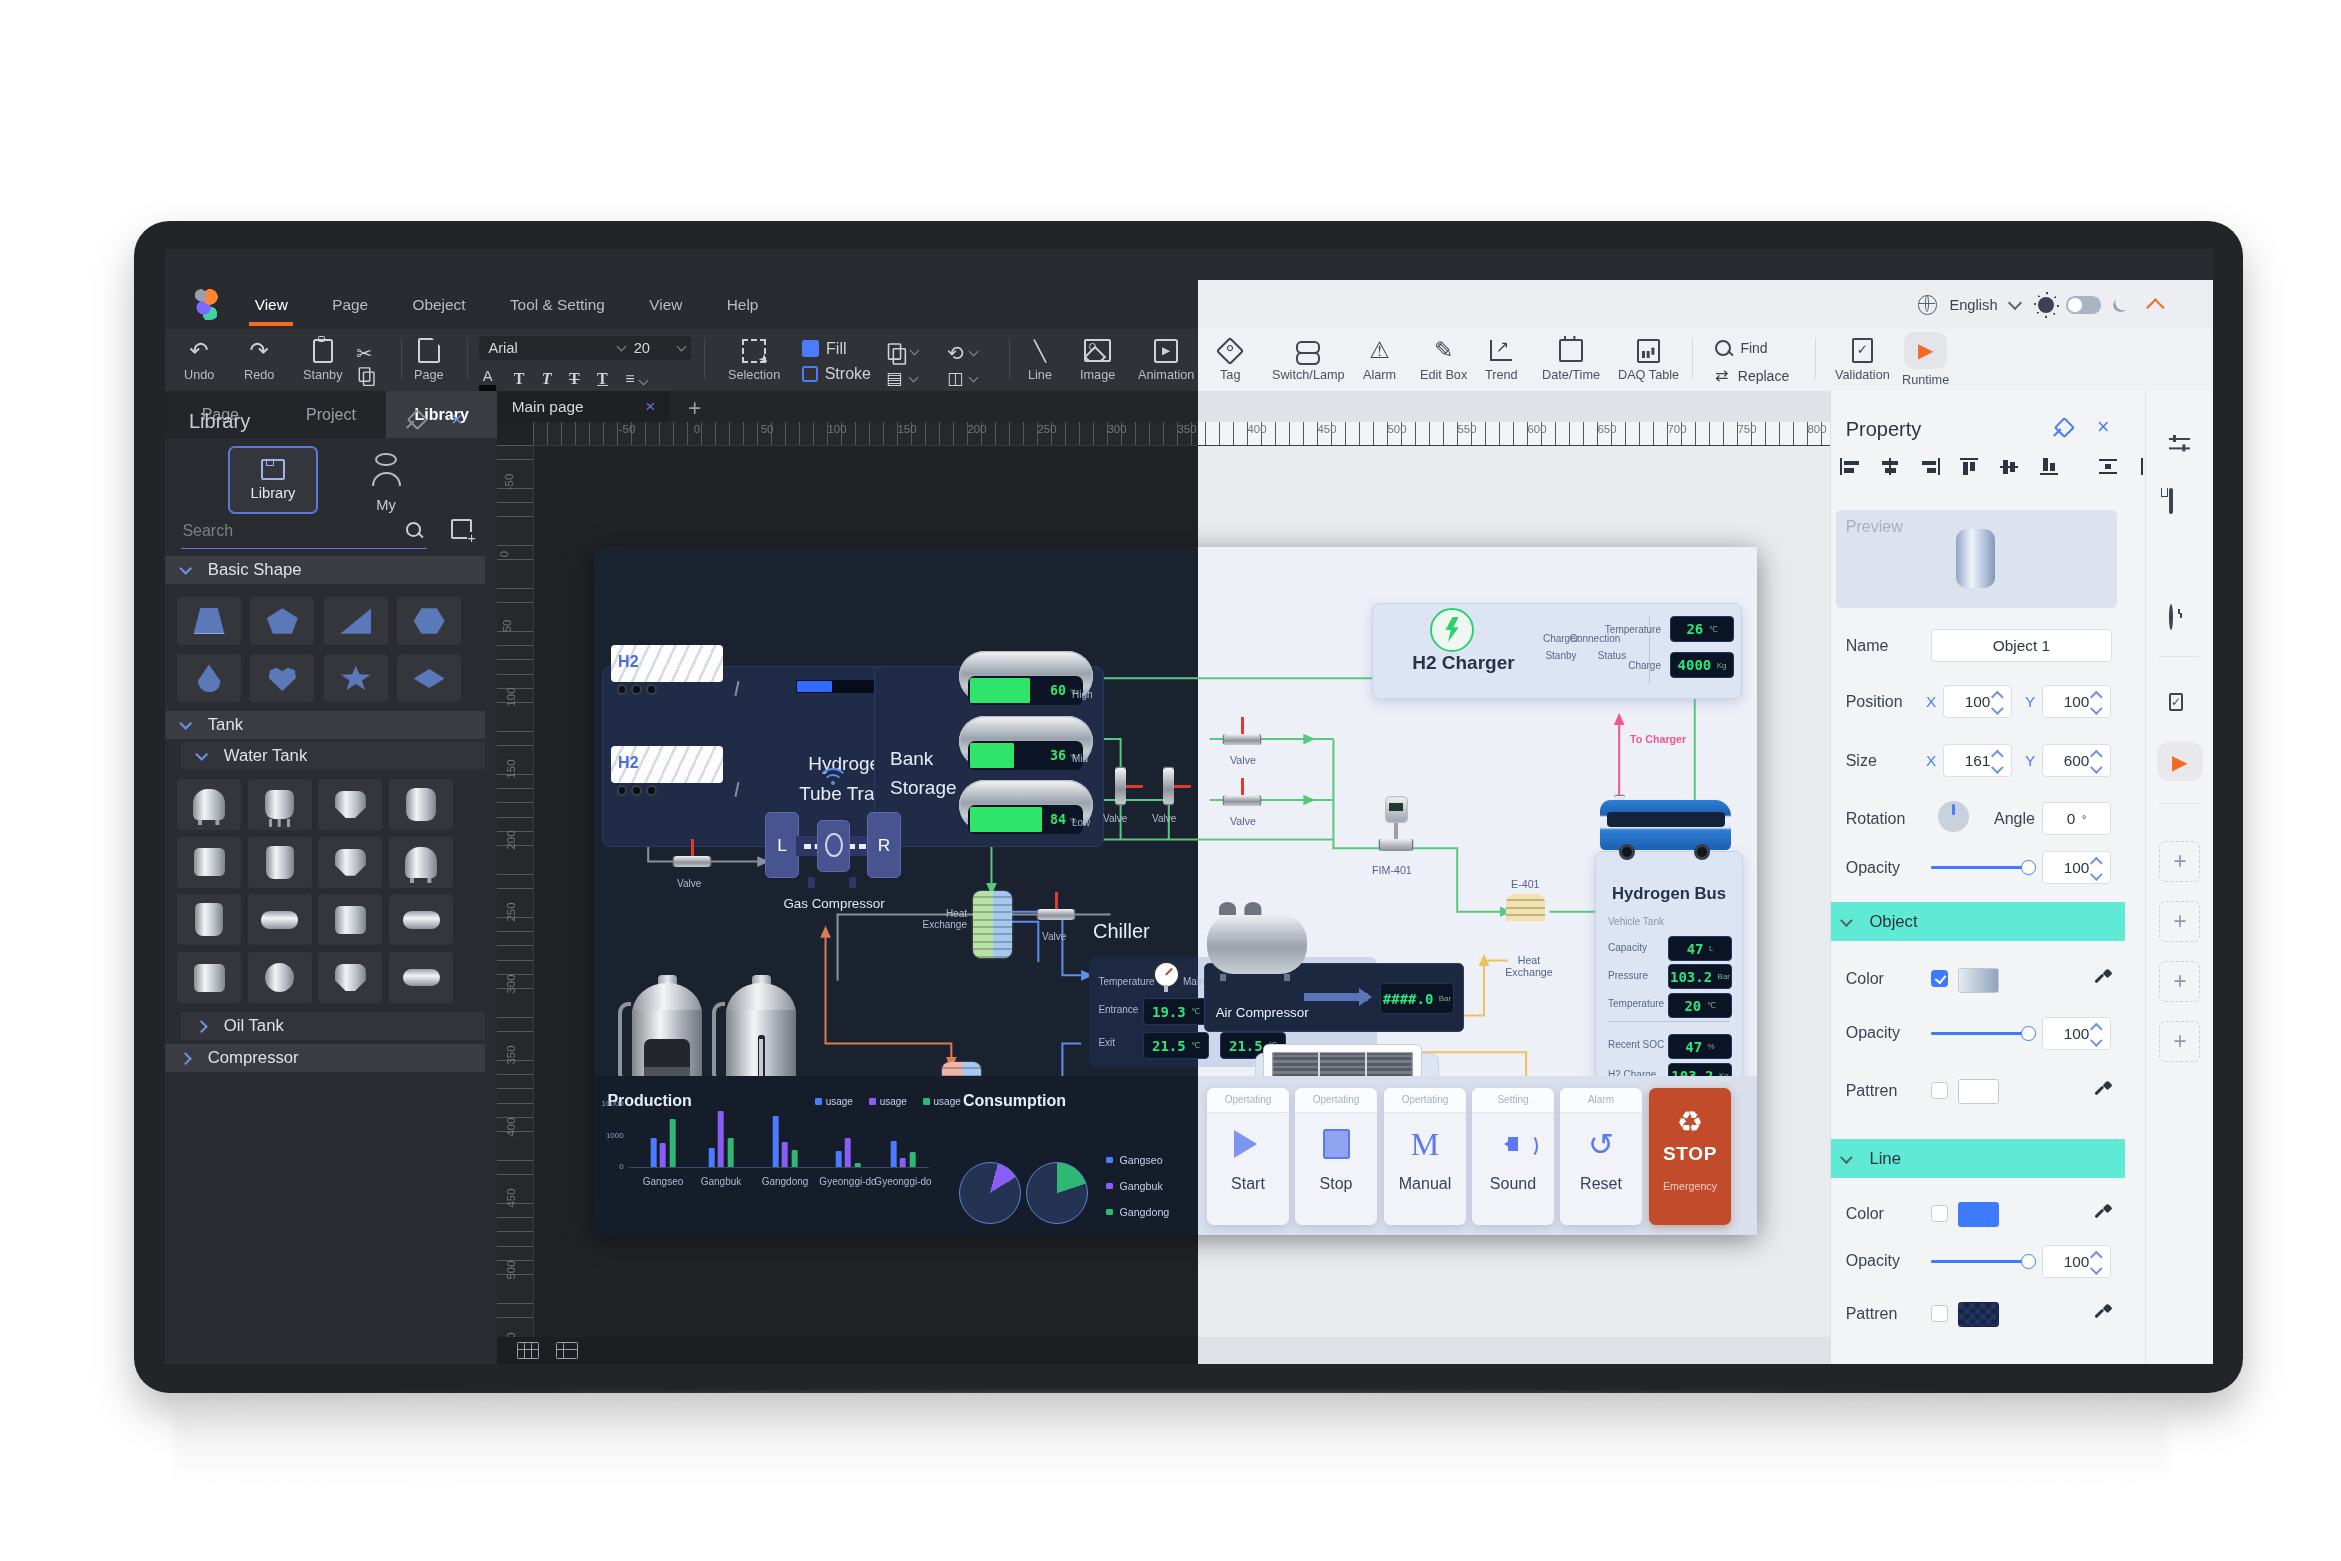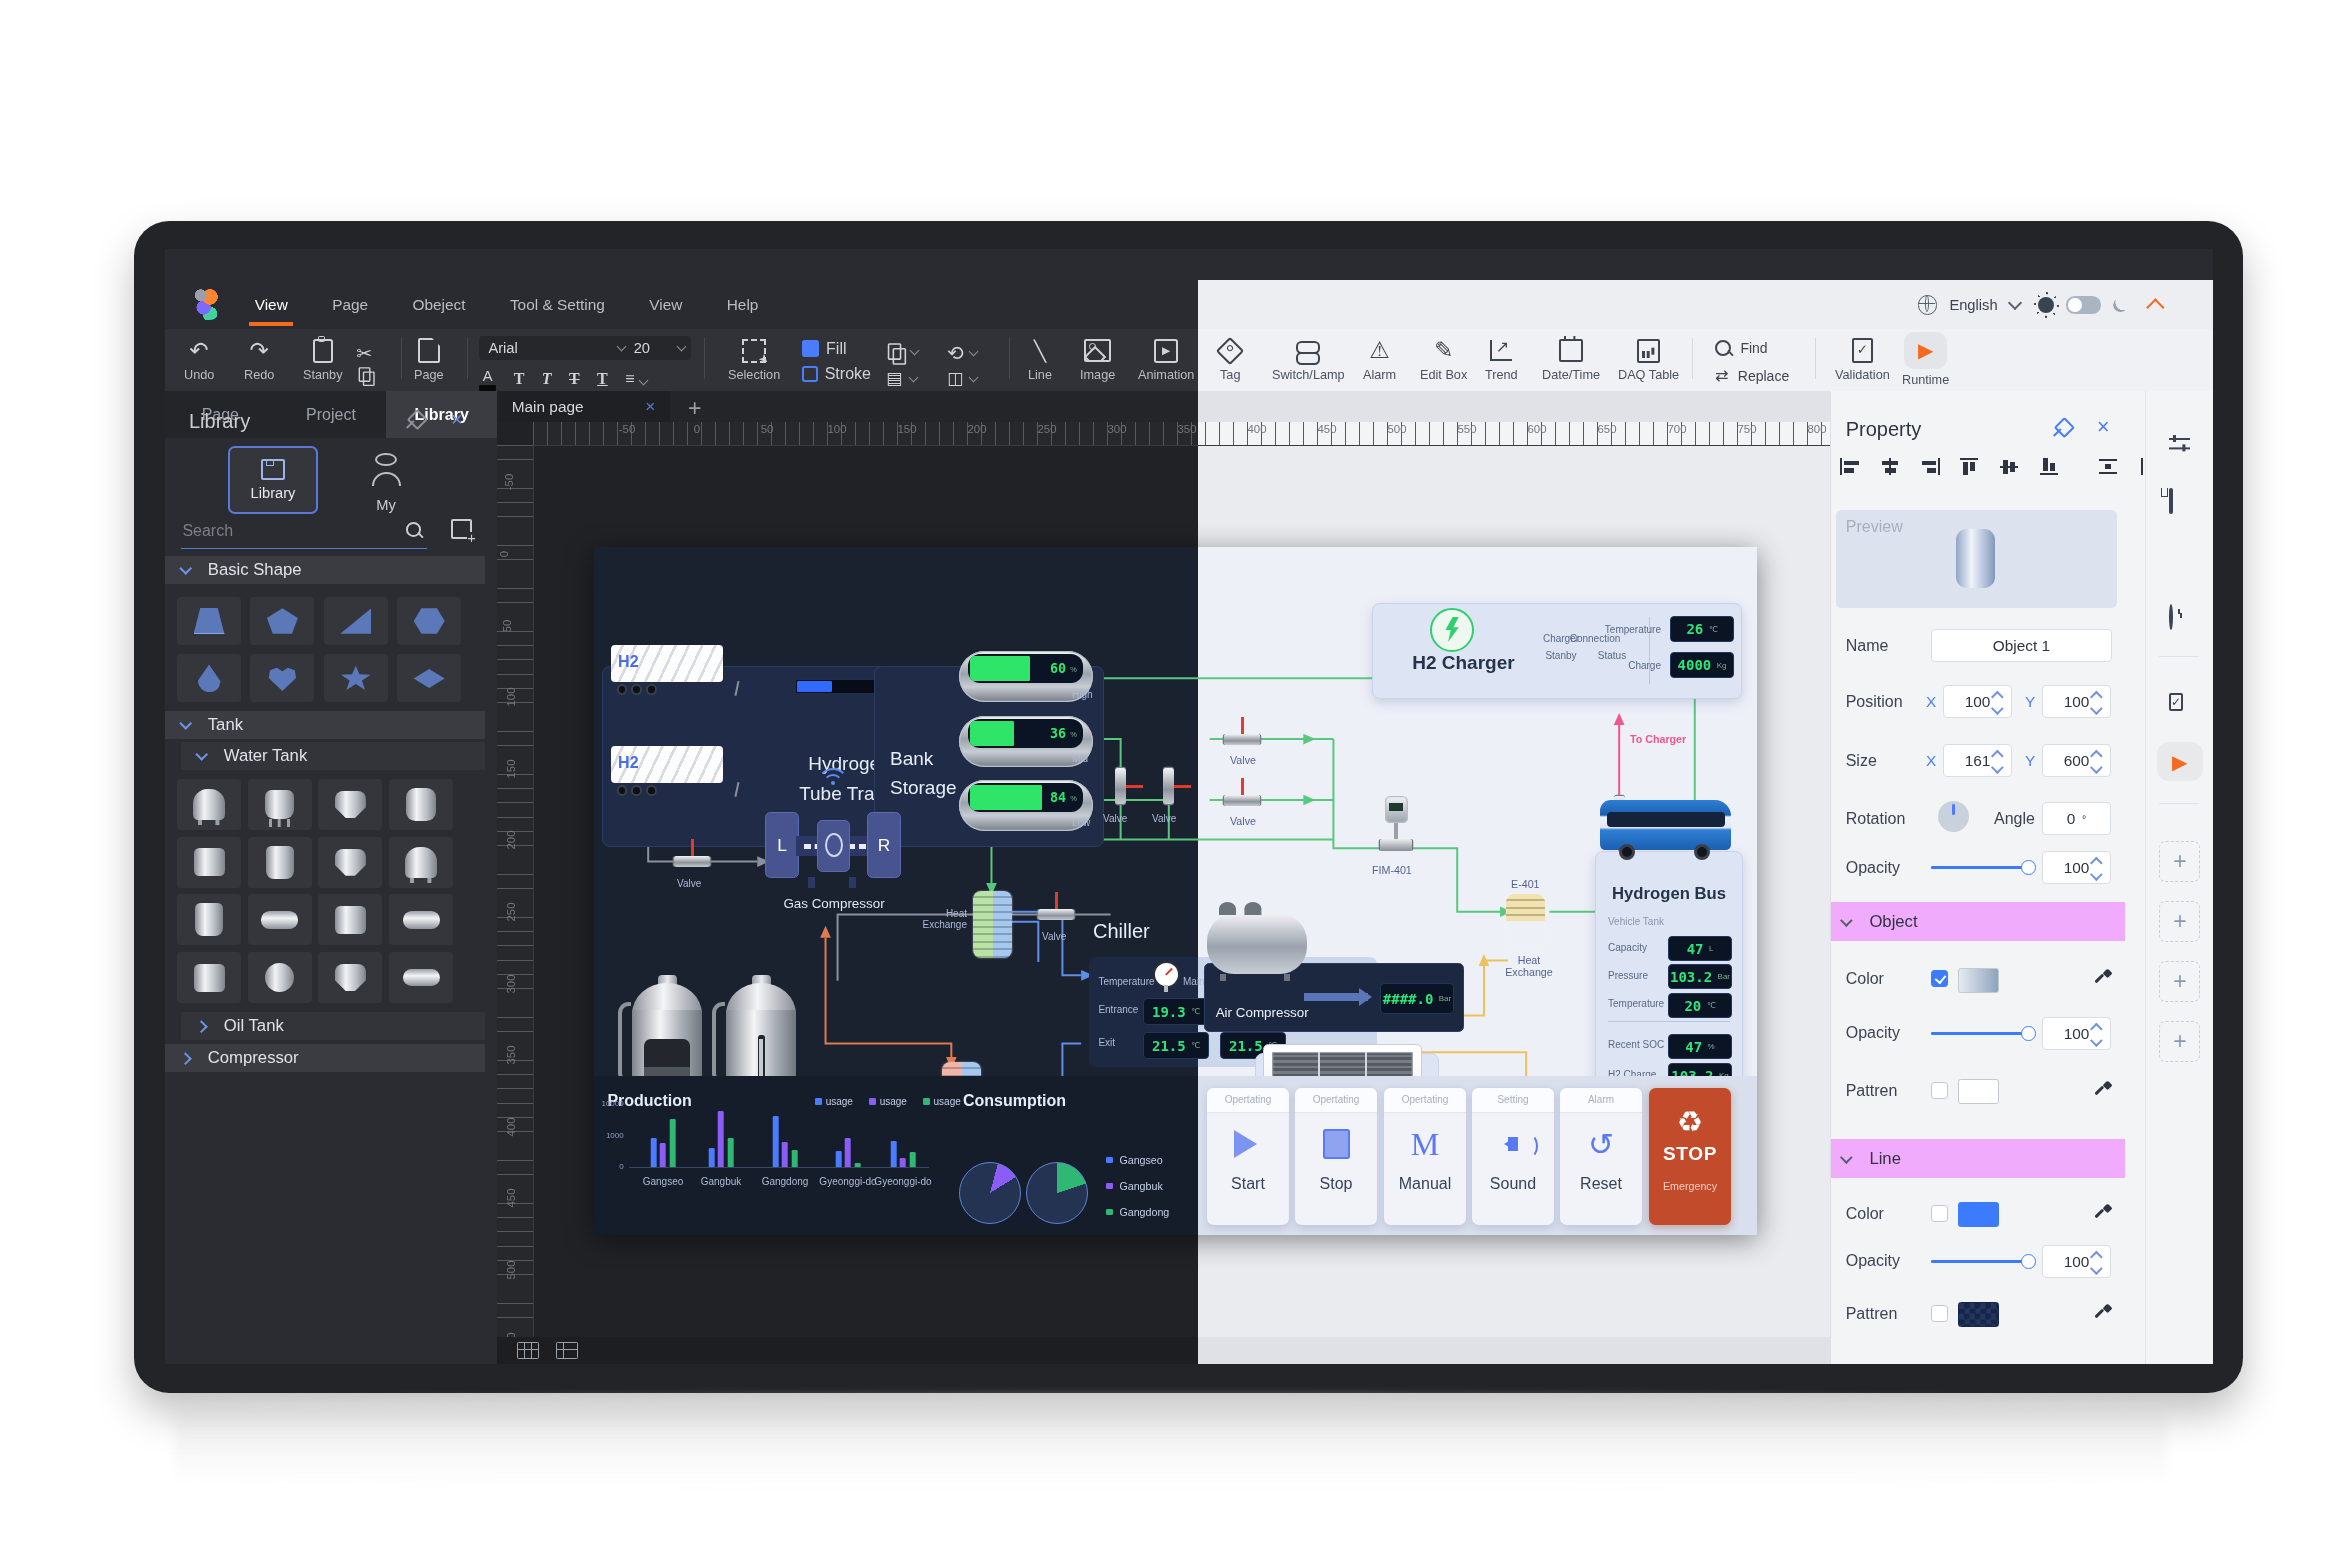--- a/index.html
+++ b/index.html
@@ -221,21 +221,21 @@
     background:repeating-linear-gradient(115deg,#fdfdfd 0 9.4px,#d8dbe0 9.4px 12px),linear-gradient(#fff,#c9cdd4)}
   .truck .h2{position:absolute;left:6.7px;top:12px;font-size:16px;font-weight:bold;color:#4a6fe0}
   .truck .wheels{position:absolute;left:5.4px;top:43px;width:107px;height:10.7px}
   .truck .wheels i{position:absolute;width:10.7px;height:10.7px;border-radius:50%;background:#0c0f15;border:2px solid #3a3f49;box-sizing:border-box}
   .truck .hitch{position:absolute;right:0;top:40px;width:2px;height:14.7px;background:#8a8f98;transform:rotate(12deg)}
   .pbar{position:absolute;width:82px;height:13.4px;background:#070c18;border-radius:2px;border:0.7px solid #1d2f4e}
   .pbar i{position:absolute;left:1.3px;top:1.3px;bottom:1.3px;width:42%;background:#2f6bff;border-radius:1.3px}
 
   .capsule{position:absolute;width:134px;height:51px;border-radius:25.4px;
     background:linear-gradient(#f5f6f8,#9aa2ad 45%,#c8cdd4 70%,#777d86);box-shadow:inset 0 0 0 1.3px #b9bfc7}
-  .capsule .scrn{position:absolute;left:9.4px;top:3px;width:115px;height:29.4px;background:#0a1424;border-radius:12px;overflow:hidden;display:flex;align-items:center}
+  .capsule .scrn{position:absolute;left:9.4px;top:25px;width:115px;height:29.4px;background:#0a1424;border-radius:7px;overflow:hidden;display:flex;align-items:center}
   .capsule .fill{position:absolute;left:2px;top:2px;bottom:2px;background:#2ee56a;border-radius:1.3px}
   .capsule .pct{position:absolute;right:17.4px;font-size:13.4px;font-weight:bold;color:#2ee56a;font-family:"DejaVu Sans Mono",monospace}
   .capsule .u{position:absolute;right:6.7px;font-size:7.4px;color:#7fae92;top:10.7px}
 
   .valve{position:absolute;width:36px;height:10.7px;border-radius:2.7px;
     background:linear-gradient(#f2f3f5,#8f949c 60%,#c6cad1);box-shadow:-1.3px 0 0 #777d86,1.3px 0 0 #777d86}
   .valve::before{content:'';position:absolute;left:16.7px;top:-17.4px;width:3.3px;height:17.4px;background:#e03b2f}
   .valve.v{width:10.7px;height:36px;box-shadow:0 -1.3px 0 #777d86,0 1.3px 0 #777d86}
   .valve.v::before{left:10.7px;top:16.7px;width:17.4px;height:3.3px}
 
@@ -347,21 +347,21 @@
     display:flex;align-items:center;justify-content:center}
   .stepper{position:absolute;display:flex;flex-direction:column;gap:2.7px}
   .stepper i{width:6.7px;height:6.7px;border-right:2px solid #6f93e8;border-bottom:2px solid #6f93e8}
   .stepper i.up{transform:rotate(-135deg)}
   .stepper i.dn{transform:rotate(45deg)}
   .xy{position:absolute;font-size:15.4px;color:#4a7dfc}
   .knob{position:absolute;width:31px;height:31px;border-radius:50%;background:#c9d1dd}
   .knob::after{content:'';position:absolute;left:14px;top:3.3px;width:2.7px;height:10.7px;background:#4a7dfc;border-radius:1.3px}
   .slider{position:absolute;height:2.7px;background:#3d7bfd;border-radius:1.3px}
   .slider::after{content:'';position:absolute;right:-6.7px;top:-6px;width:14.7px;height:14.7px;border-radius:50%;background:#fff;border:1.3px solid #3d7bfd;box-sizing:border-box}
-  .sectband{position:absolute;left:0;width:294px;height:39px;background:#f0abfc;display:flex;align-items:center;font-size:16.7px;color:#2f3540}
+  .sectband{position:absolute;left:0;width:294px;height:39px;background:#5eead4;display:flex;align-items:center;font-size:16.7px;color:#2f3540}
   .sectband .ch{width:6.7px;height:6.7px;border-right:2px solid #55606f;border-bottom:2px solid #55606f;transform:rotate(45deg);margin:0 19px 2.7px 10.7px}
   .cbx{position:absolute;width:17.4px;height:17.4px;border-radius:3.3px;border:1.3px solid #c3c9d3;background:#fff;box-sizing:border-box}
   .cbx.on{background:#3d7bfd;border-color:#3d7bfd}
   .cbx.on::after{content:'';position:absolute;left:4.7px;top:2px;width:4.7px;height:8px;border:2px solid #fff;border-top:none;border-left:none;transform:rotate(40deg)}
   .swb{position:absolute;width:39px;height:23px;border-radius:2.7px;border:0.7px solid #c3c9d3}
   .eyed{position:absolute;width:17.4px;height:17.4px}
   .eyed::before{content:'';position:absolute;left:1.3px;top:6.7px;width:10.7px;height:3.3px;background:#2f3540;transform:rotate(-45deg);border-radius:1.3px}
   .eyed::after{content:'';position:absolute;right:0;top:0;width:6.7px;height:6.7px;background:#2f3540;border-radius:1.3px 2.7px 1.3px 1.3px;transform:rotate(-45deg)}
 
   

